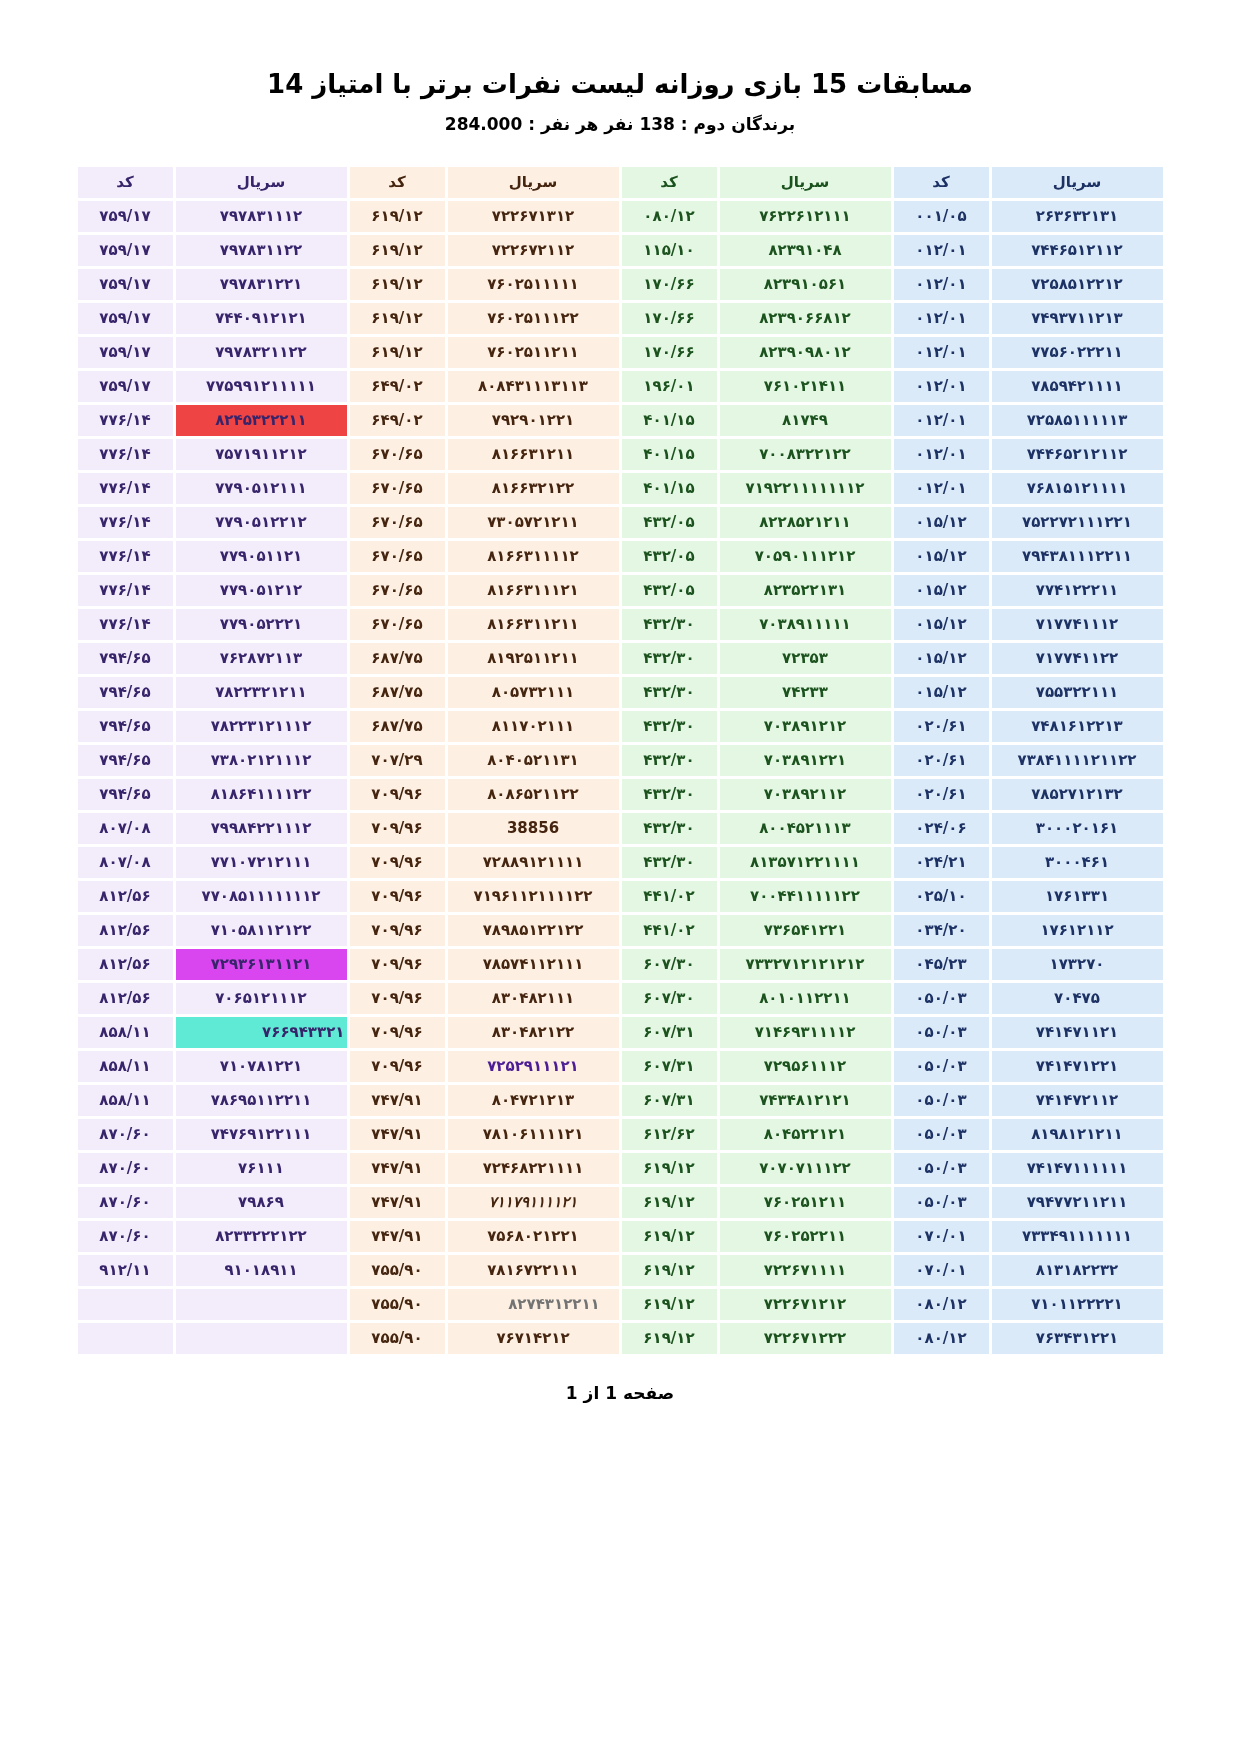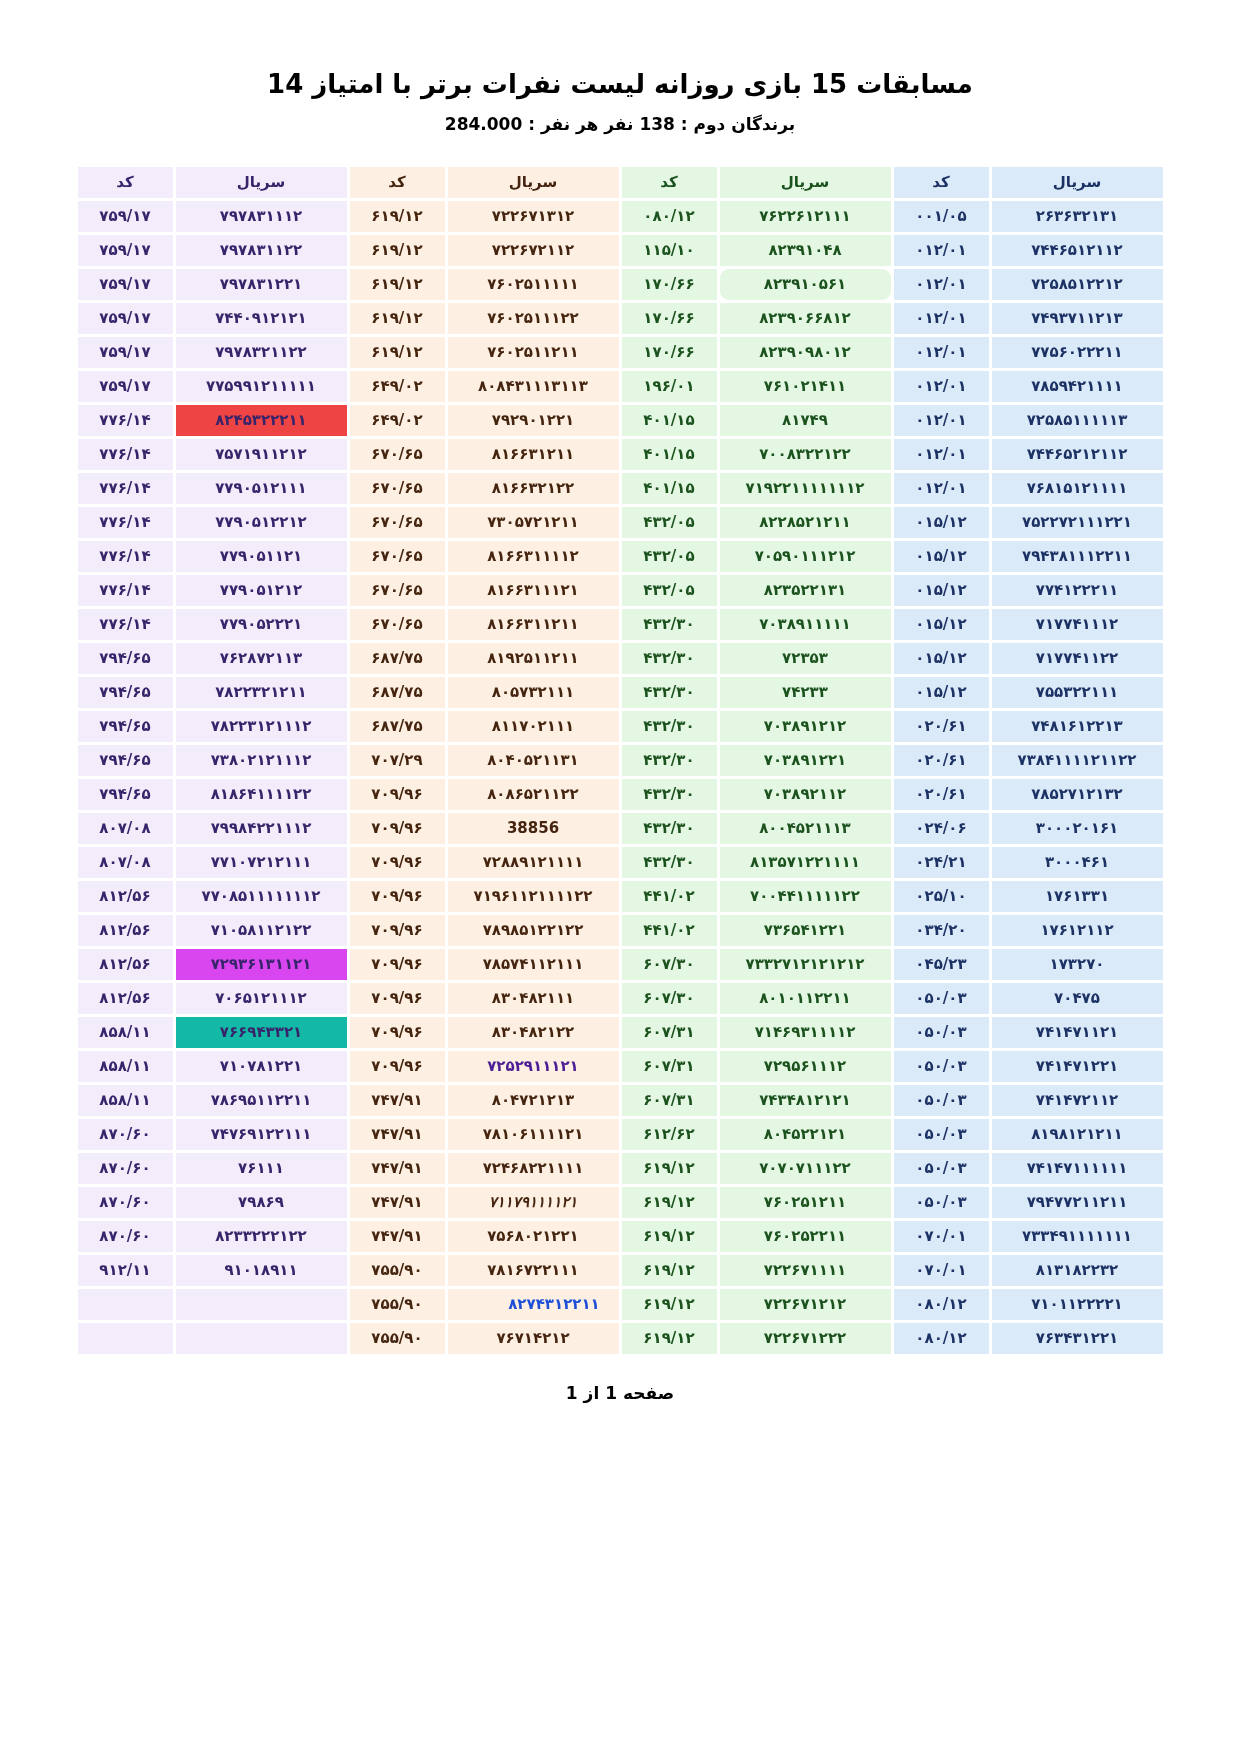--- a/index.html
+++ b/index.html
@@ -84,21 +84,21 @@
           <td style="background: rgb(227, 247, 226); color: rgb(27, 82, 30);">۸۲۳۹۱۰۴۸</td>
           <td style="background: rgb(219, 234, 248); color: rgb(29, 50, 100);">۰۱۲/۰۱</td>
           <td style="background: rgb(219, 234, 248); color: rgb(29, 50, 100);">۷۴۴۶۵۱۲۱۱۲</td>
         </tr>
         <tr>
           <td style="background: rgb(243, 237, 251); color: rgb(55, 36, 106);">۷۵۹/۱۷</td>
           <td style="background: rgb(243, 237, 251); color: rgb(55, 36, 106);">۷۹۷۸۳۱۲۲۱</td>
           <td style="background: rgb(253, 240, 227); color: rgb(69, 37, 15);">۶۱۹/۱۲</td>
           <td style="background: rgb(253, 240, 227); color: rgb(69, 37, 15);">۷۶۰۲۵۱۱۱۱۱</td>
           <td style="background: rgb(227, 247, 226); color: rgb(27, 82, 30);">۱۷۰/۶۶</td>
-          <td style="background: rgb(227, 247, 226); color: rgb(27, 82, 30); border-radius: 9px;">۸۲۳۹۱۰۵۶۱</td>
+          <td style="background: rgb(227, 247, 226); color: rgb(27, 82, 30);">۸۲۳۹۱۰۵۶۱</td>
           <td style="background: rgb(219, 234, 248); color: rgb(29, 50, 100);">۰۱۲/۰۱</td>
           <td style="background: rgb(219, 234, 248); color: rgb(29, 50, 100);">۷۲۵۸۵۱۲۲۱۲</td>
         </tr>
         <tr>
           <td style="background: rgb(243, 237, 251); color: rgb(55, 36, 106);">۷۵۹/۱۷</td>
           <td style="background: rgb(243, 237, 251); color: rgb(55, 36, 106);">۷۴۴۰۹۱۲۱۲۱</td>
           <td style="background: rgb(253, 240, 227); color: rgb(69, 37, 15);">۶۱۹/۱۲</td>
           <td style="background: rgb(253, 240, 227); color: rgb(69, 37, 15);">۷۶۰۲۵۱۱۱۲۲</td>
           <td style="background: rgb(227, 247, 226); color: rgb(27, 82, 30);">۱۷۰/۶۶</td>
           <td style="background: rgb(227, 247, 226); color: rgb(27, 82, 30);">۸۲۳۹۰۶۶۸۱۲</td>
@@ -300,21 +300,21 @@
           <td style="background: rgb(243, 237, 251); color: rgb(55, 36, 106);">۷۰۶۵۱۲۱۱۱۲</td>
           <td style="background: rgb(253, 240, 227); color: rgb(69, 37, 15);">۷۰۹/۹۶</td>
           <td style="background: rgb(253, 240, 227); color: rgb(69, 37, 15);">۸۳۰۴۸۲۱۱۱</td>
           <td style="background: rgb(227, 247, 226); color: rgb(27, 82, 30);">۶۰۷/۳۰</td>
           <td style="background: rgb(227, 247, 226); color: rgb(27, 82, 30);">۸۰۱۰۱۱۲۲۱۱</td>
           <td style="background: rgb(219, 234, 248); color: rgb(29, 50, 100);">۰۵۰/۰۳</td>
           <td style="background: rgb(219, 234, 248); color: rgb(29, 50, 100);">۷۰۴۷۵</td>
         </tr>
         <tr>
           <td style="background: rgb(243, 237, 251); color: rgb(55, 36, 106);">۸۵۸/۱۱</td>
-          <td style="background: #14b8a6; color: rgb(55, 36, 106);">۷۶۶۹۴۳۳۲۱</td>
+          <td style="background: #5eead4; color: rgb(55, 36, 106); text-align: right;">۷۶۶۹۴۳۳۲۱</td>
           <td style="background: rgb(253, 240, 227); color: rgb(69, 37, 15);">۷۰۹/۹۶</td>
           <td style="background: rgb(253, 240, 227); color: rgb(69, 37, 15);">۸۳۰۴۸۲۱۲۲</td>
           <td style="background: rgb(227, 247, 226); color: rgb(27, 82, 30);">۶۰۷/۳۱</td>
           <td style="background: rgb(227, 247, 226); color: rgb(27, 82, 30);">۷۱۴۶۹۳۱۱۱۱۲</td>
           <td style="background: rgb(219, 234, 248); color: rgb(29, 50, 100);">۰۵۰/۰۳</td>
           <td style="background: rgb(219, 234, 248); color: rgb(29, 50, 100);">۷۴۱۴۷۱۱۲۱</td>
         </tr>
         <tr>
           <td style="background: rgb(243, 237, 251); color: rgb(55, 36, 106);">۸۵۸/۱۱</td>
           <td style="background: rgb(243, 237, 251); color: rgb(55, 36, 106);">۷۱۰۷۸۱۲۲۱</td>
@@ -382,21 +382,21 @@
           <td style="background: rgb(253, 240, 227); color: rgb(69, 37, 15);">۷۸۱۶۷۲۲۱۱۱</td>
           <td style="background: rgb(227, 247, 226); color: rgb(27, 82, 30);">۶۱۹/۱۲</td>
           <td style="background: rgb(227, 247, 226); color: rgb(27, 82, 30);">۷۲۲۶۷۱۱۱۱</td>
           <td style="background: rgb(219, 234, 248); color: rgb(29, 50, 100);">۰۷۰/۰۱</td>
           <td style="background: rgb(219, 234, 248); color: rgb(29, 50, 100);">۸۱۳۱۸۲۲۳۲</td>
         </tr>
         <tr>
           <td style="background: rgb(243, 237, 251); color: rgb(55, 36, 106);"></td>
           <td style="background: rgb(243, 237, 251); color: rgb(55, 36, 106);"></td>
           <td style="background: rgb(253, 240, 227); color: rgb(69, 37, 15);">۷۵۵/۹۰</td>
-          <td style="background: rgb(253, 240, 227); color: #1d4ed8; padding-left: 44px;">۸۲۷۴۳۱۲۲۱۱</td>
+          <td style="background: rgb(253, 240, 227); color: #737373; padding-left: 44px;">۸۲۷۴۳۱۲۲۱۱</td>
           <td style="background: rgb(227, 247, 226); color: rgb(27, 82, 30);">۶۱۹/۱۲</td>
           <td style="background: rgb(227, 247, 226); color: rgb(27, 82, 30);">۷۲۲۶۷۱۲۱۲</td>
           <td style="background: rgb(219, 234, 248); color: rgb(29, 50, 100);">۰۸۰/۱۲</td>
           <td style="background: rgb(219, 234, 248); color: rgb(29, 50, 100);">۷۱۰۱۱۲۲۲۲۱</td>
         </tr>
         <tr>
           <td style="background: rgb(243, 237, 251); color: rgb(55, 36, 106);"></td>
           <td style="background: rgb(243, 237, 251); color: rgb(55, 36, 106);"></td>
           <td style="background: rgb(253, 240, 227); color: rgb(69, 37, 15);">۷۵۵/۹۰</td>
           <td style="background: rgb(253, 240, 227); color: rgb(69, 37, 15);">۷۶۷۱۴۲۱۲</td>

